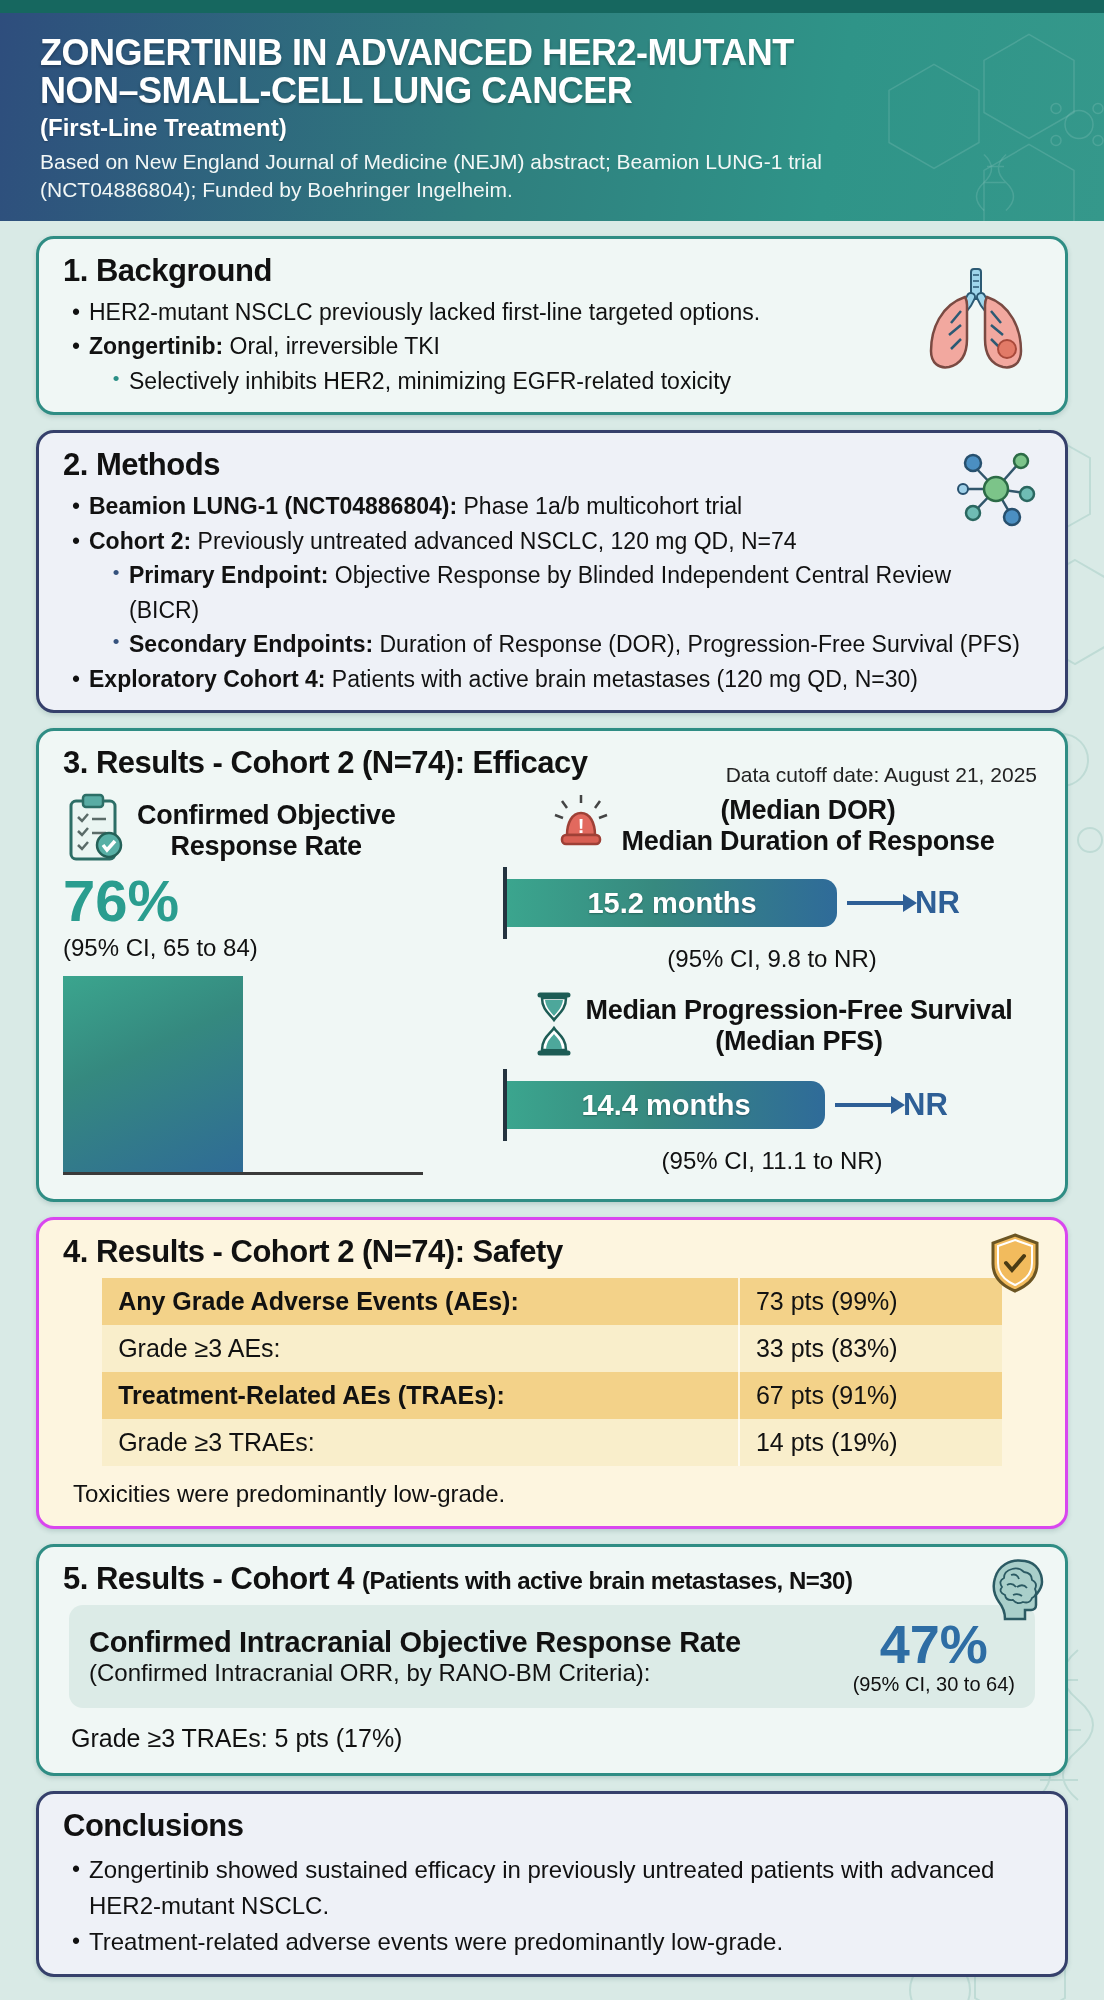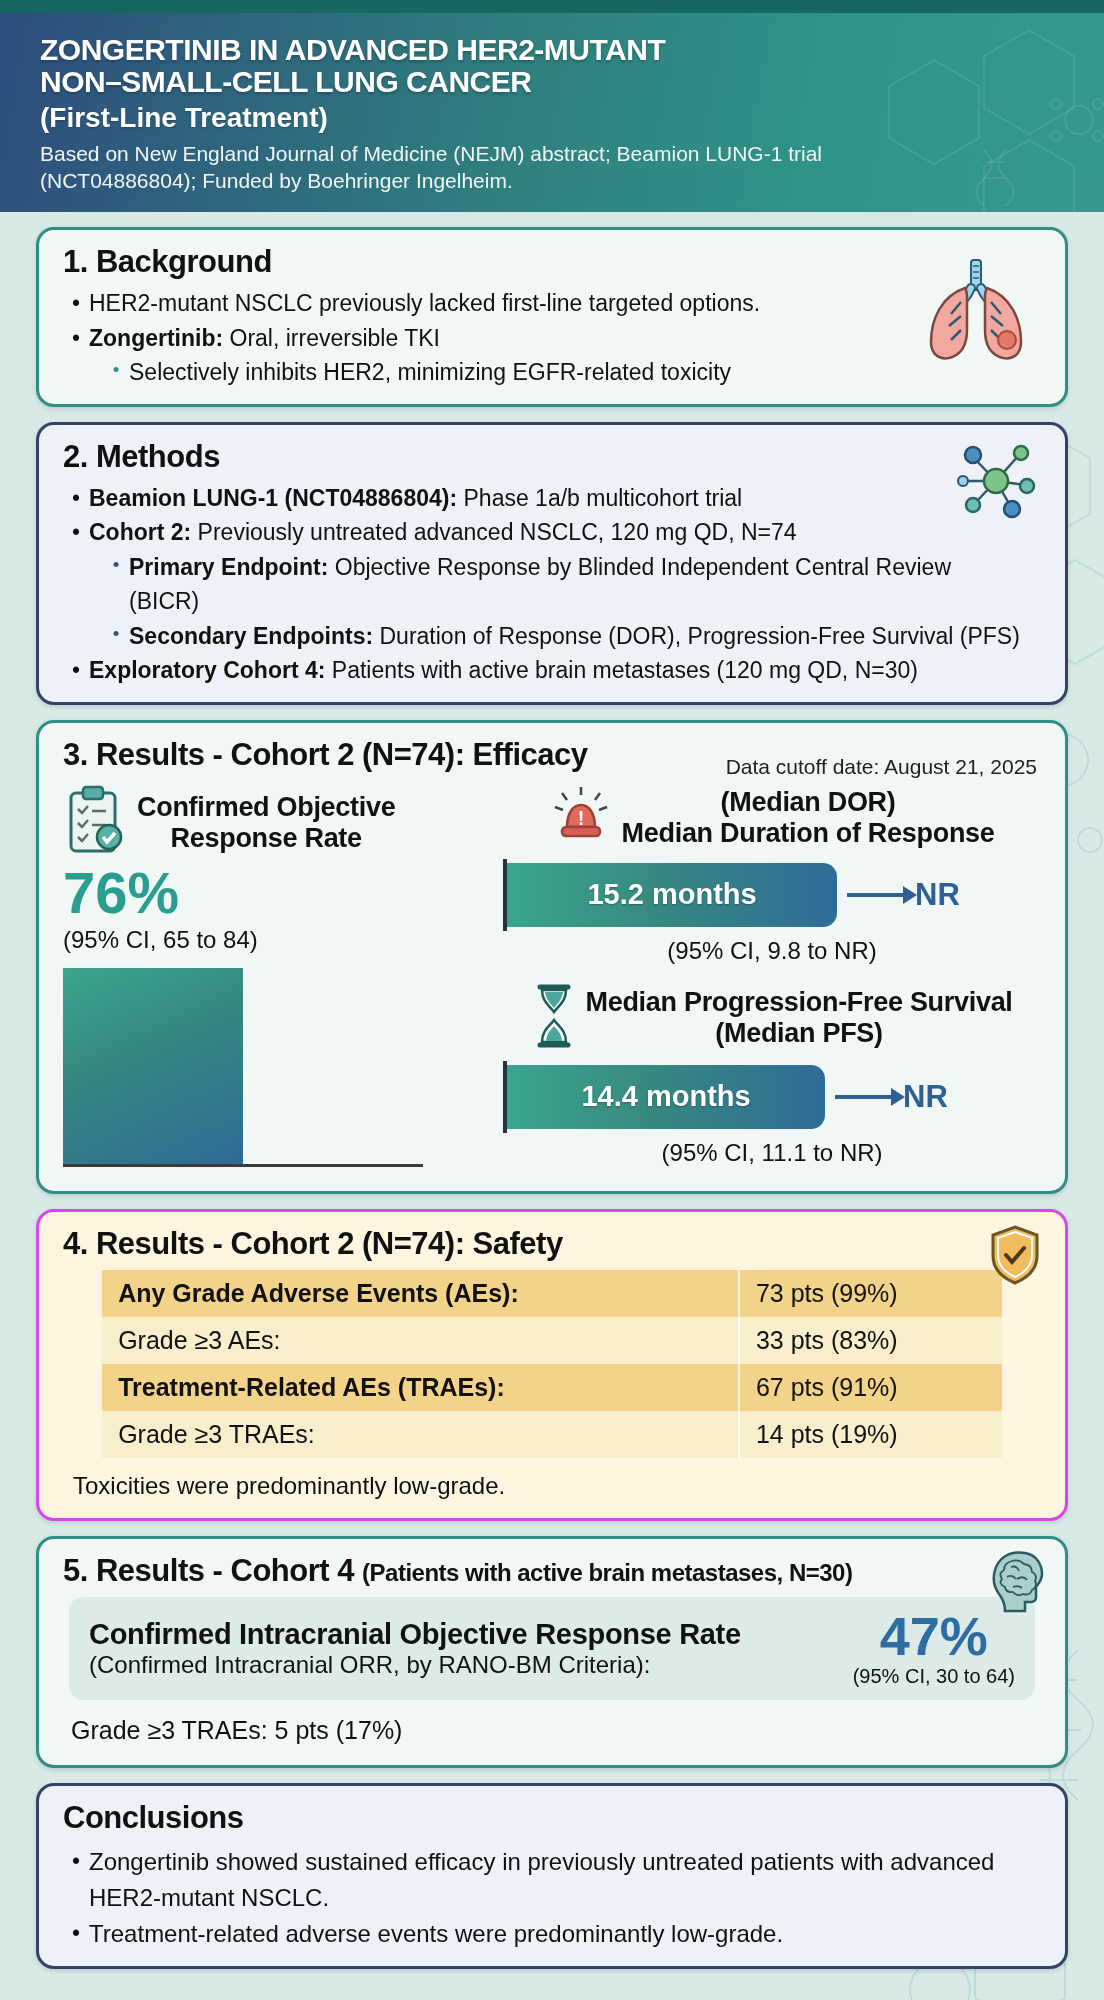--- a/index.html
+++ b/index.html
@@ -12,23 +12,23 @@
   
   .bg-deco{position:absolute;inset:0;pointer-events:none;z-index:0;}
   
   .header{
     position:relative;z-index:2;
     background:linear-gradient(100deg,#2e4d7d 0%,#2f7e7e 45%,#2f9488 75%,#35988b 100%);
     padding:24px 40px 18px 40px;
     color:#fff;
   }
   .header-topstrip{position:absolute;top:0;left:0;right:0;height:13px;background:#16675f;}
-  .header h1{margin:10px 0 0 0;font-size:30px;line-height:1.06;letter-spacing:-0.5px;
+  .header h1{margin:10px 0 0 0;font-size:36px;line-height:1.06;letter-spacing:-0.5px;
     text-shadow:0 2px 3px rgba(0,0,0,.25);}
-  .header .subtitle{font-size:28px;font-weight:bold;margin-top:4px;text-shadow:0 1px 2px rgba(0,0,0,.25);}
+  .header .subtitle{font-size:24px;font-weight:bold;margin-top:4px;text-shadow:0 1px 2px rgba(0,0,0,.25);}
   .header .source{font-size:21px;line-height:1.3;margin-top:6px;max-width:880px;color:#f2f7f6;}
   .header-deco{position:absolute;right:0;top:0;height:100%;width:420px;opacity:.55;}
   
   .card{
     position:relative;z-index:2;
     margin:15px 36px 0 36px;
     border-radius:18px;
     padding:12px 24px 14px 24px;
     box-shadow:0 2px 5px rgba(30,70,70,.18);
   }
@@ -56,21 +56,21 @@
   .metric-label{font-size:27px;font-weight:bold;text-align:center;line-height:1.15;letter-spacing:-0.3px;}
   .big-teal{font-size:58px;font-weight:bold;color:#2a9d8f;line-height:1.05;margin-top:2px;}
   .ci{font-size:24px;margin-top:2px;text-align:center;}
   .vbar{width:180px;height:196px;margin-top:14px;
     background:linear-gradient(155deg,#3ba58e 0%,#35897f 40%,#2f6b96 100%);}
   .vaxis{width:360px;height:3px;background:#3a3a3a;margin-top:0;}
   .eff-right{flex:1 1 auto;display:flex;flex-direction:column;}
   .hmetric-head{display:flex;align-items:center;gap:10px;justify-content:center;}
   .hbar-row{display:flex;align-items:center;margin-top:8px;}
   .htick{width:4px;height:72px;background:#24333f;flex:0 0 auto;}
-  .hbar{flex:0 0 330px;height:64px;border-radius:0 14px 14px 0;
+  .hbar{flex:0 0 330px;height:48px;border-radius:0 14px 14px 0;
     background:linear-gradient(90deg,#3ba58e 0%,#37897f 45%,#2f6b99 100%);
     display:flex;align-items:center;justify-content:center;
     color:#fff;font-size:29px;font-weight:bold;text-shadow:0 1px 2px rgba(0,0,0,.3);}
   .arrow{width:58px;height:4px;background:#2e5f96;margin-left:10px;position:relative;flex:0 0 auto;}
   .arrow::after{content:"";position:absolute;right:-12px;top:-7px;border-left:14px solid #2e5f96;
     border-top:9px solid transparent;border-bottom:9px solid transparent;}
   .nr{font-size:31px;font-weight:bold;color:#2e5f96;margin-left:10px;}
   .eff-right .ci{margin:6px 0 10px 0;}
   
   .stable{width:92%;margin:8px auto 0 auto;border-collapse:collapse;font-size:25px;}

